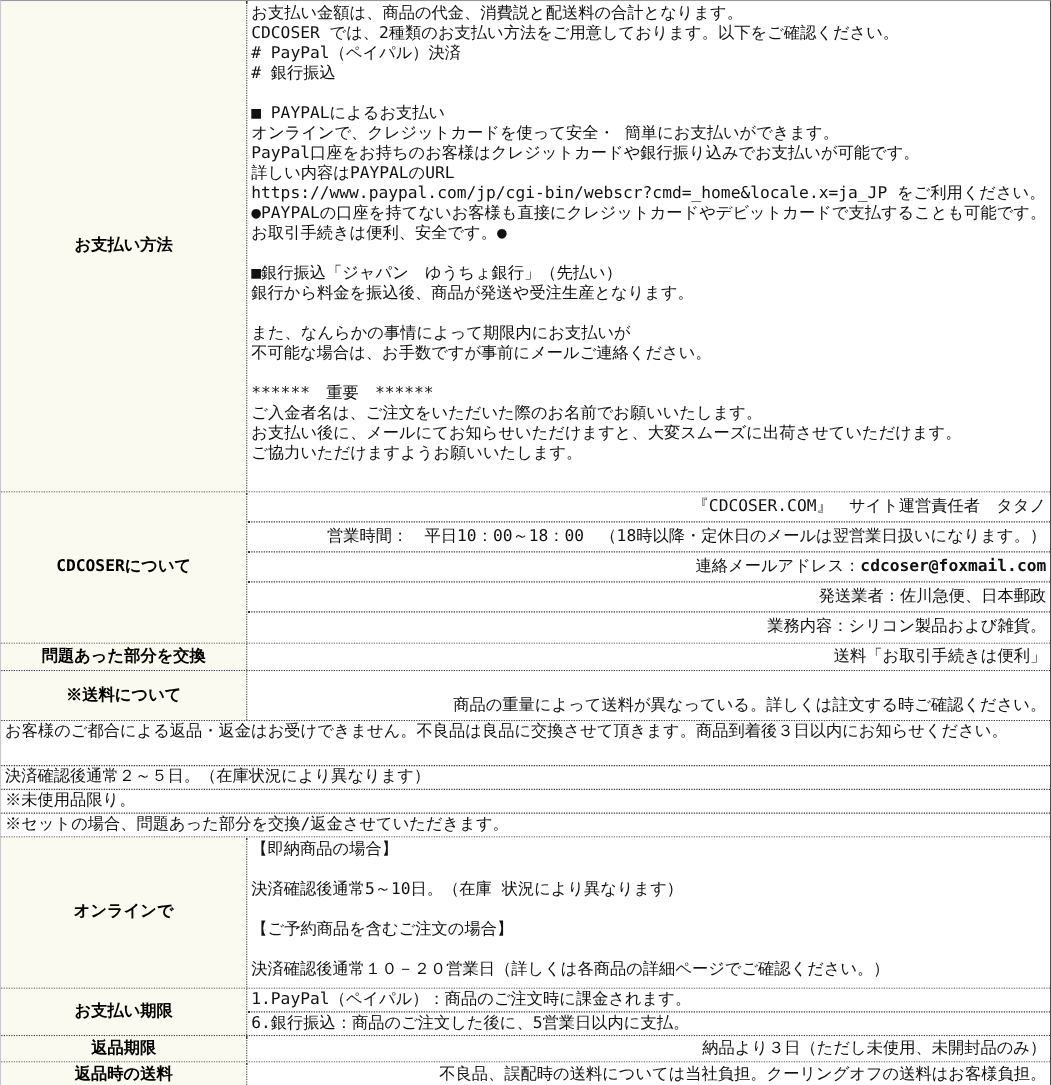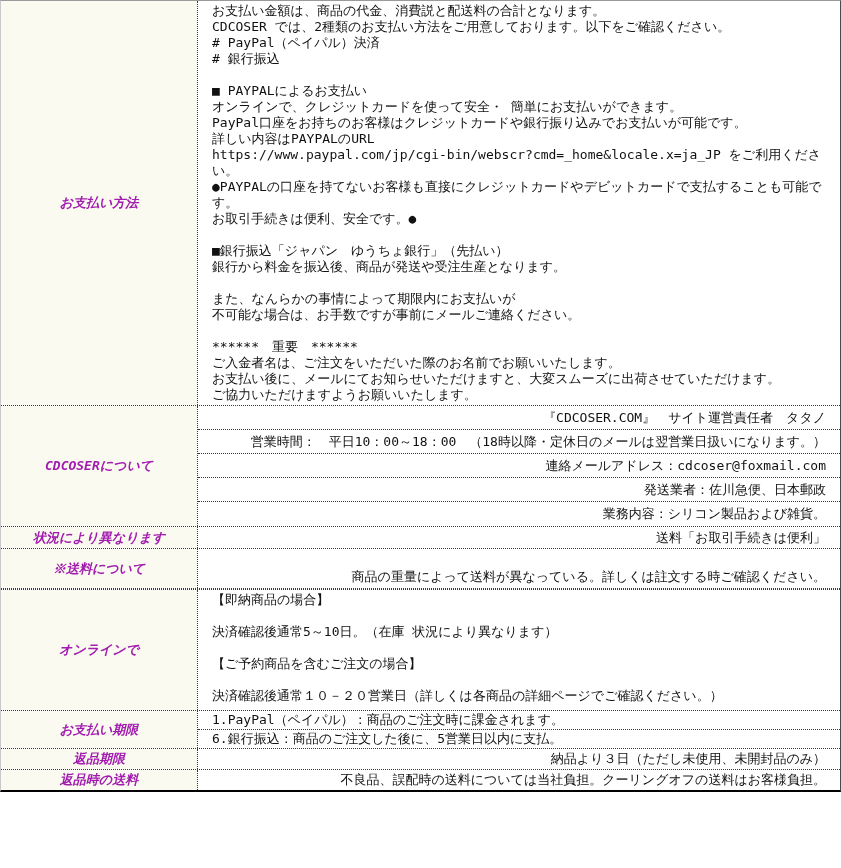--- a/index.html
+++ b/index.html
@@ -26,53 +26,52 @@
   .hcell{
     flex:0 0 197px;
     width:197px;
     background:#fafaf0;
     border-right:1px dotted #3a3a3a;
     display:flex;
     align-items:center;
     justify-content:center;
     text-align:center;
     font-weight:bold;
-    color:#a21caf;
+    color:#000000;
     padding:0 2px;
     box-sizing:border-box;
-    font-style:italic;
   }
   .bcells{
     flex:1 1 auto;
     display:flex;
     flex-direction:column;
     background:#ffffff;
     min-width:0;
   }
   .cell{
-    padding:2px 14px;
+    padding:2px 3px;
     white-space:pre-wrap;
     word-break:break-all;
     border-bottom:1px dotted #3a3a3a;
     box-sizing:border-box;
   }
   .cell:last-child{border-bottom:none;}
   .cell.vcenter{display:flex;align-items:center;white-space:normal;justify-content:flex-end;}
   .cell.vcenter .seg{white-space:pre-wrap;}
   .mh-big{min-height:392px;}
   .mh-sub{min-height:24px;}
   .mh-line{min-height:15px;padding-top:1px;padding-bottom:1px;}
   .mh-wrap2{min-height:36px;padding-top:1px;padding-bottom:1px;}
   .mh-small{min-height:21px;}
   .mh-note{min-height:23px;margin-top:16px;}
   .mh-deliv{min-height:120px;}
   .mh-dl{min-height:17px;padding-top:1px;padding-bottom:1px;}
   .mh-ret{min-height:19px;}
   .mh-rets{min-height:20px;}
-  b.email{font-weight:normal;}
+  b.email{font-weight:bold;}
 </style>
 </head>
 <body>
 
 <div class="info-table">
 
   <div class="row">
     <div class="hcell">お支払い方法</div>
     <div class="bcells">
       <div class="cell mh-big">お支払い金額は、商品の代金、消費説と配送料の合計となります。
@@ -117,38 +116,44 @@
       <div class="cell mh-sub vcenter">
           <span class="seg">発送業者：佐川急便、日本郵政</span>
         </div>
       <div class="cell mh-sub vcenter">
           <span class="seg">業務内容：シリコン製品および雑貨。</span>
         </div>
     </div>
   </div>
 
   <div class="row">
-    <div class="hcell">状況により異なります</div>
+    <div class="hcell">問題あった部分を交換</div>
     <div class="bcells">
       <div class="cell mh-small vcenter">
           <span class="seg">送料「お取引手続きは便利」</span>
         </div>
     </div>
   </div>
 
   <div class="row">
     <div class="hcell">※送料について</div>
     <div class="bcells">
       <div class="cell mh-note vcenter">
           <span class="seg">商品の重量によって送料が異なっている。詳しくは註文する時ご確認ください。</span>
         </div>
     </div>
   </div>
 
   <div class="row">
+    <div class="bcells">
+      <div class="cell mh-wrap2">お客様のご都合による返品・返金はお受けできません。不良品は良品に交換させて頂きます。商品到着後３日以内にお知らせください。</div>
+      <div class="cell mh-line">決済確認後通常２～５日。（在庫状況により異なります）</div>
+      <div class="cell mh-line">※未使用品限り。</div>
+      <div class="cell mh-line">※セットの場合、問題あった部分を交換/返金させていただきます。</div>
+    </div>
   </div>
 
   <div class="row">
     <div class="hcell">オンラインで</div>
     <div class="bcells">
       <div class="cell mh-deliv">【即納商品の場合】
 
 決済確認後通常5～10日。（在庫 状況により異なります）
 
 【ご予約商品を含むご注文の場合】

